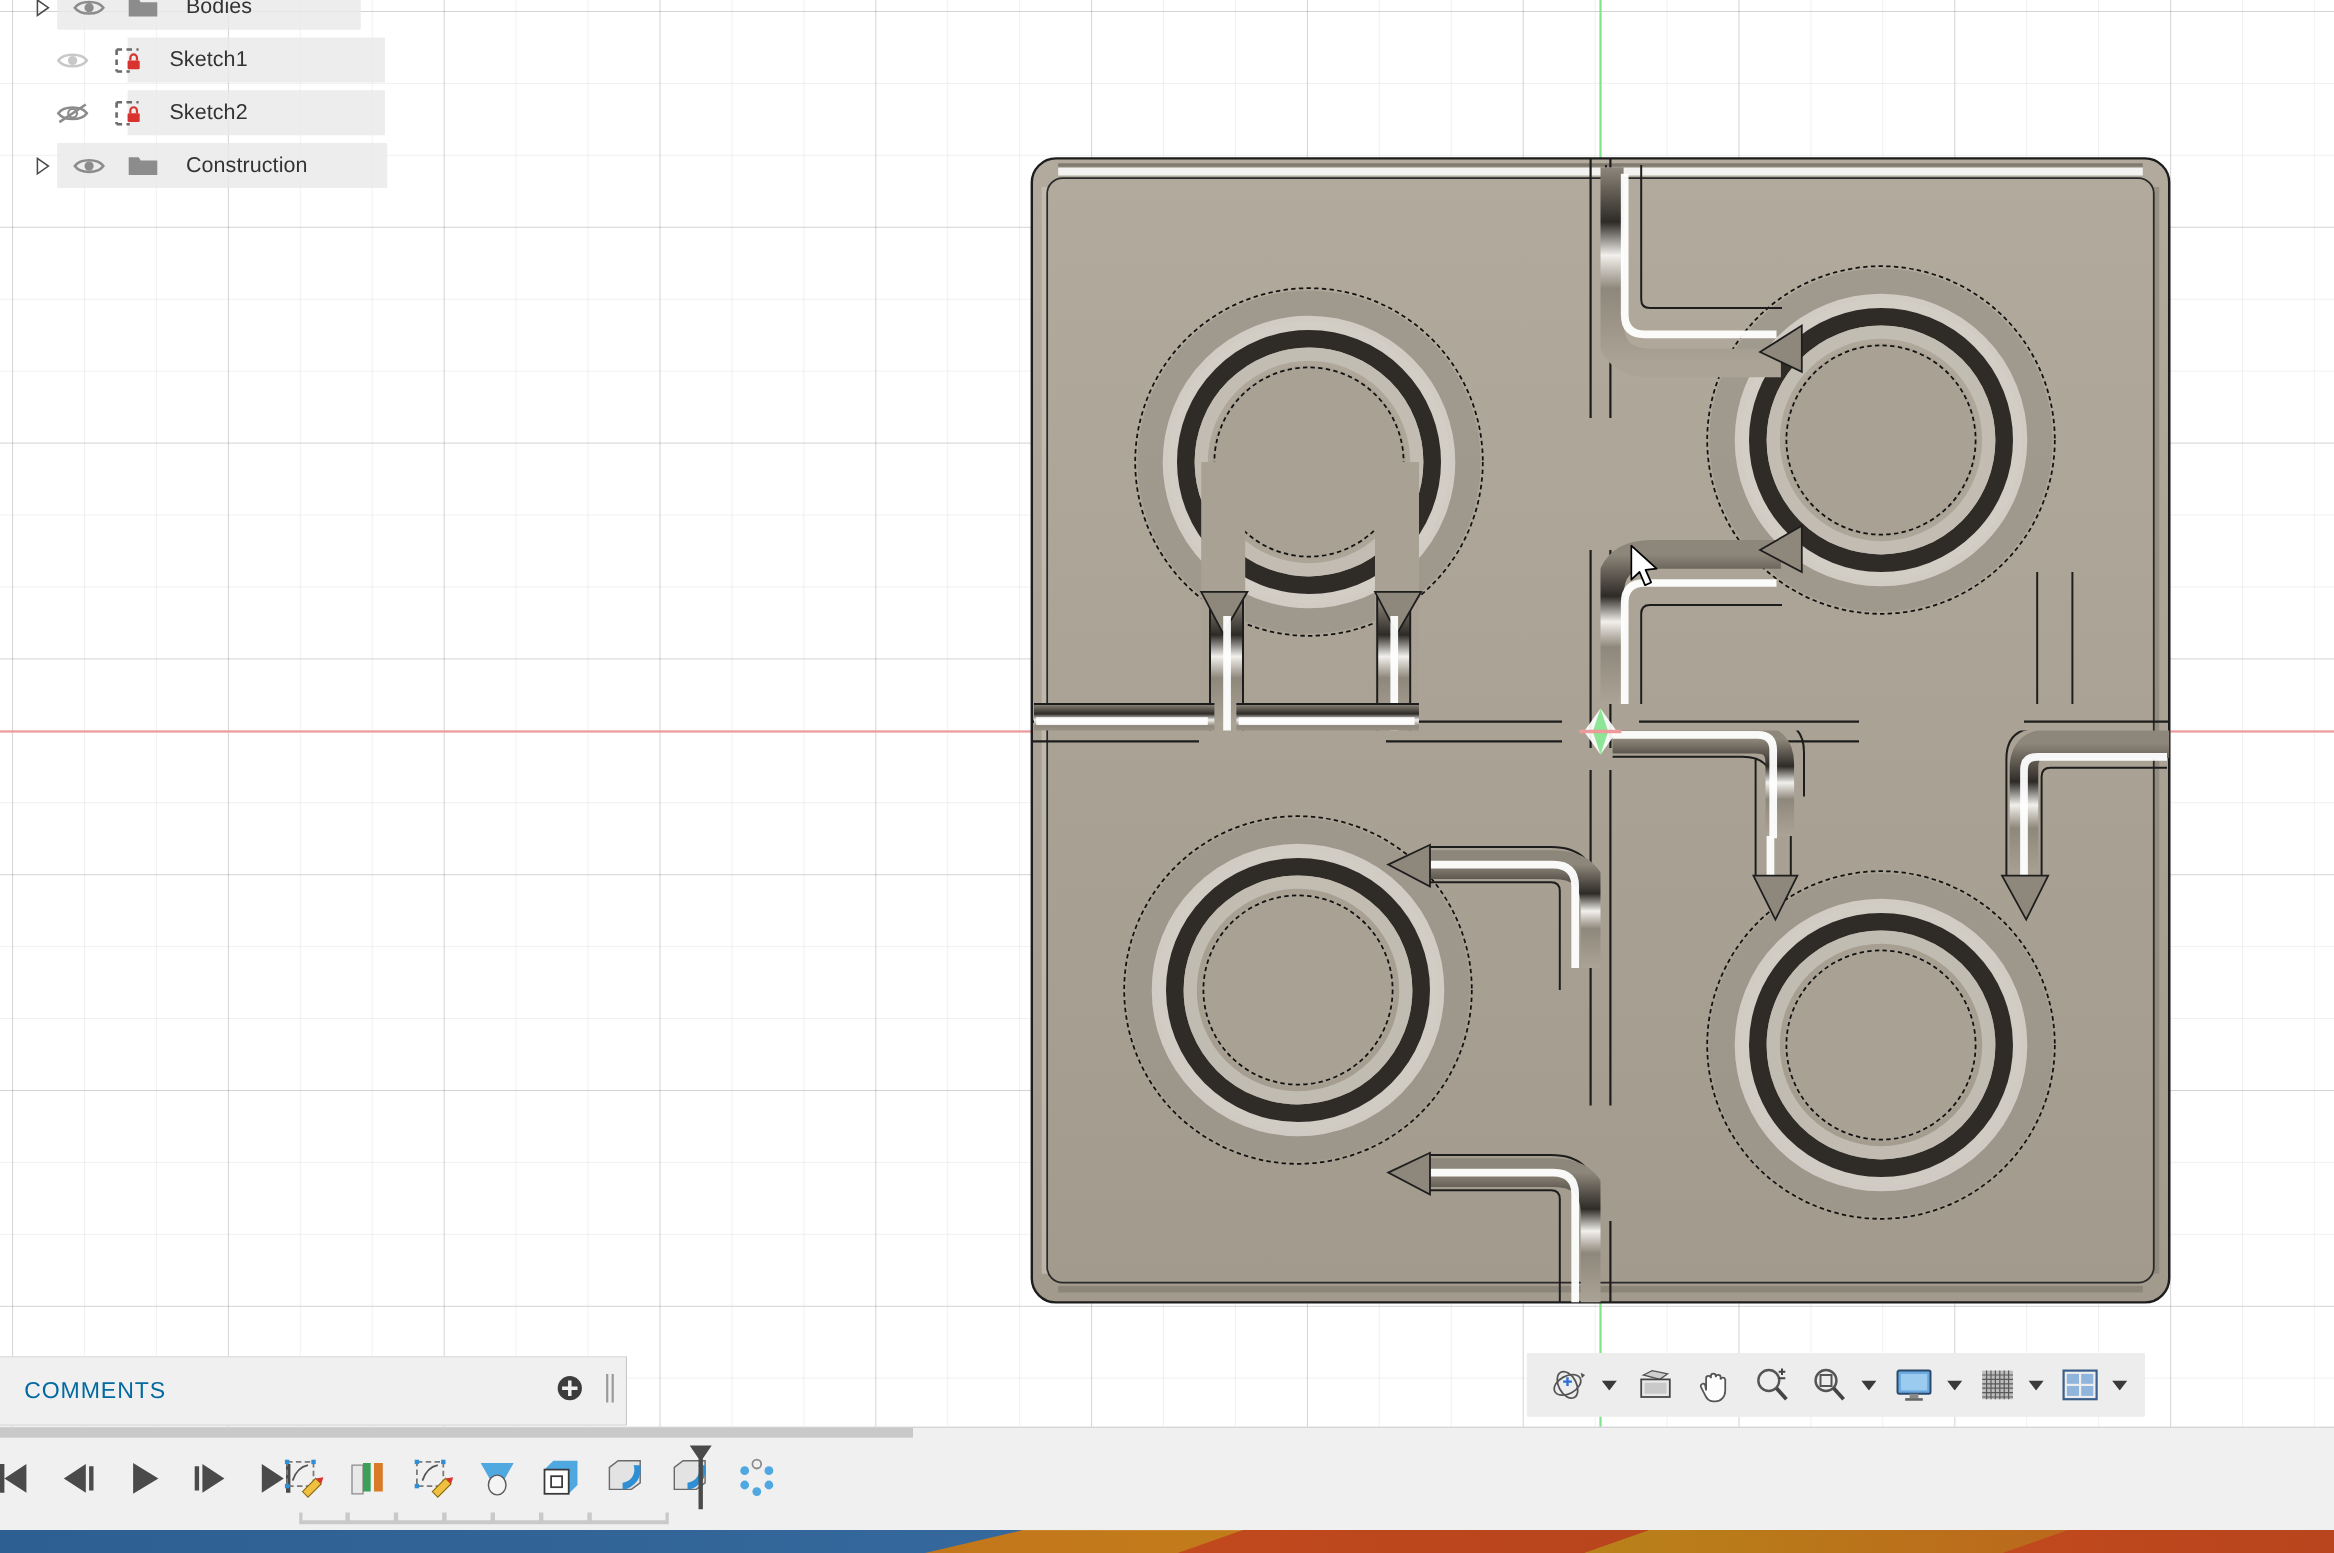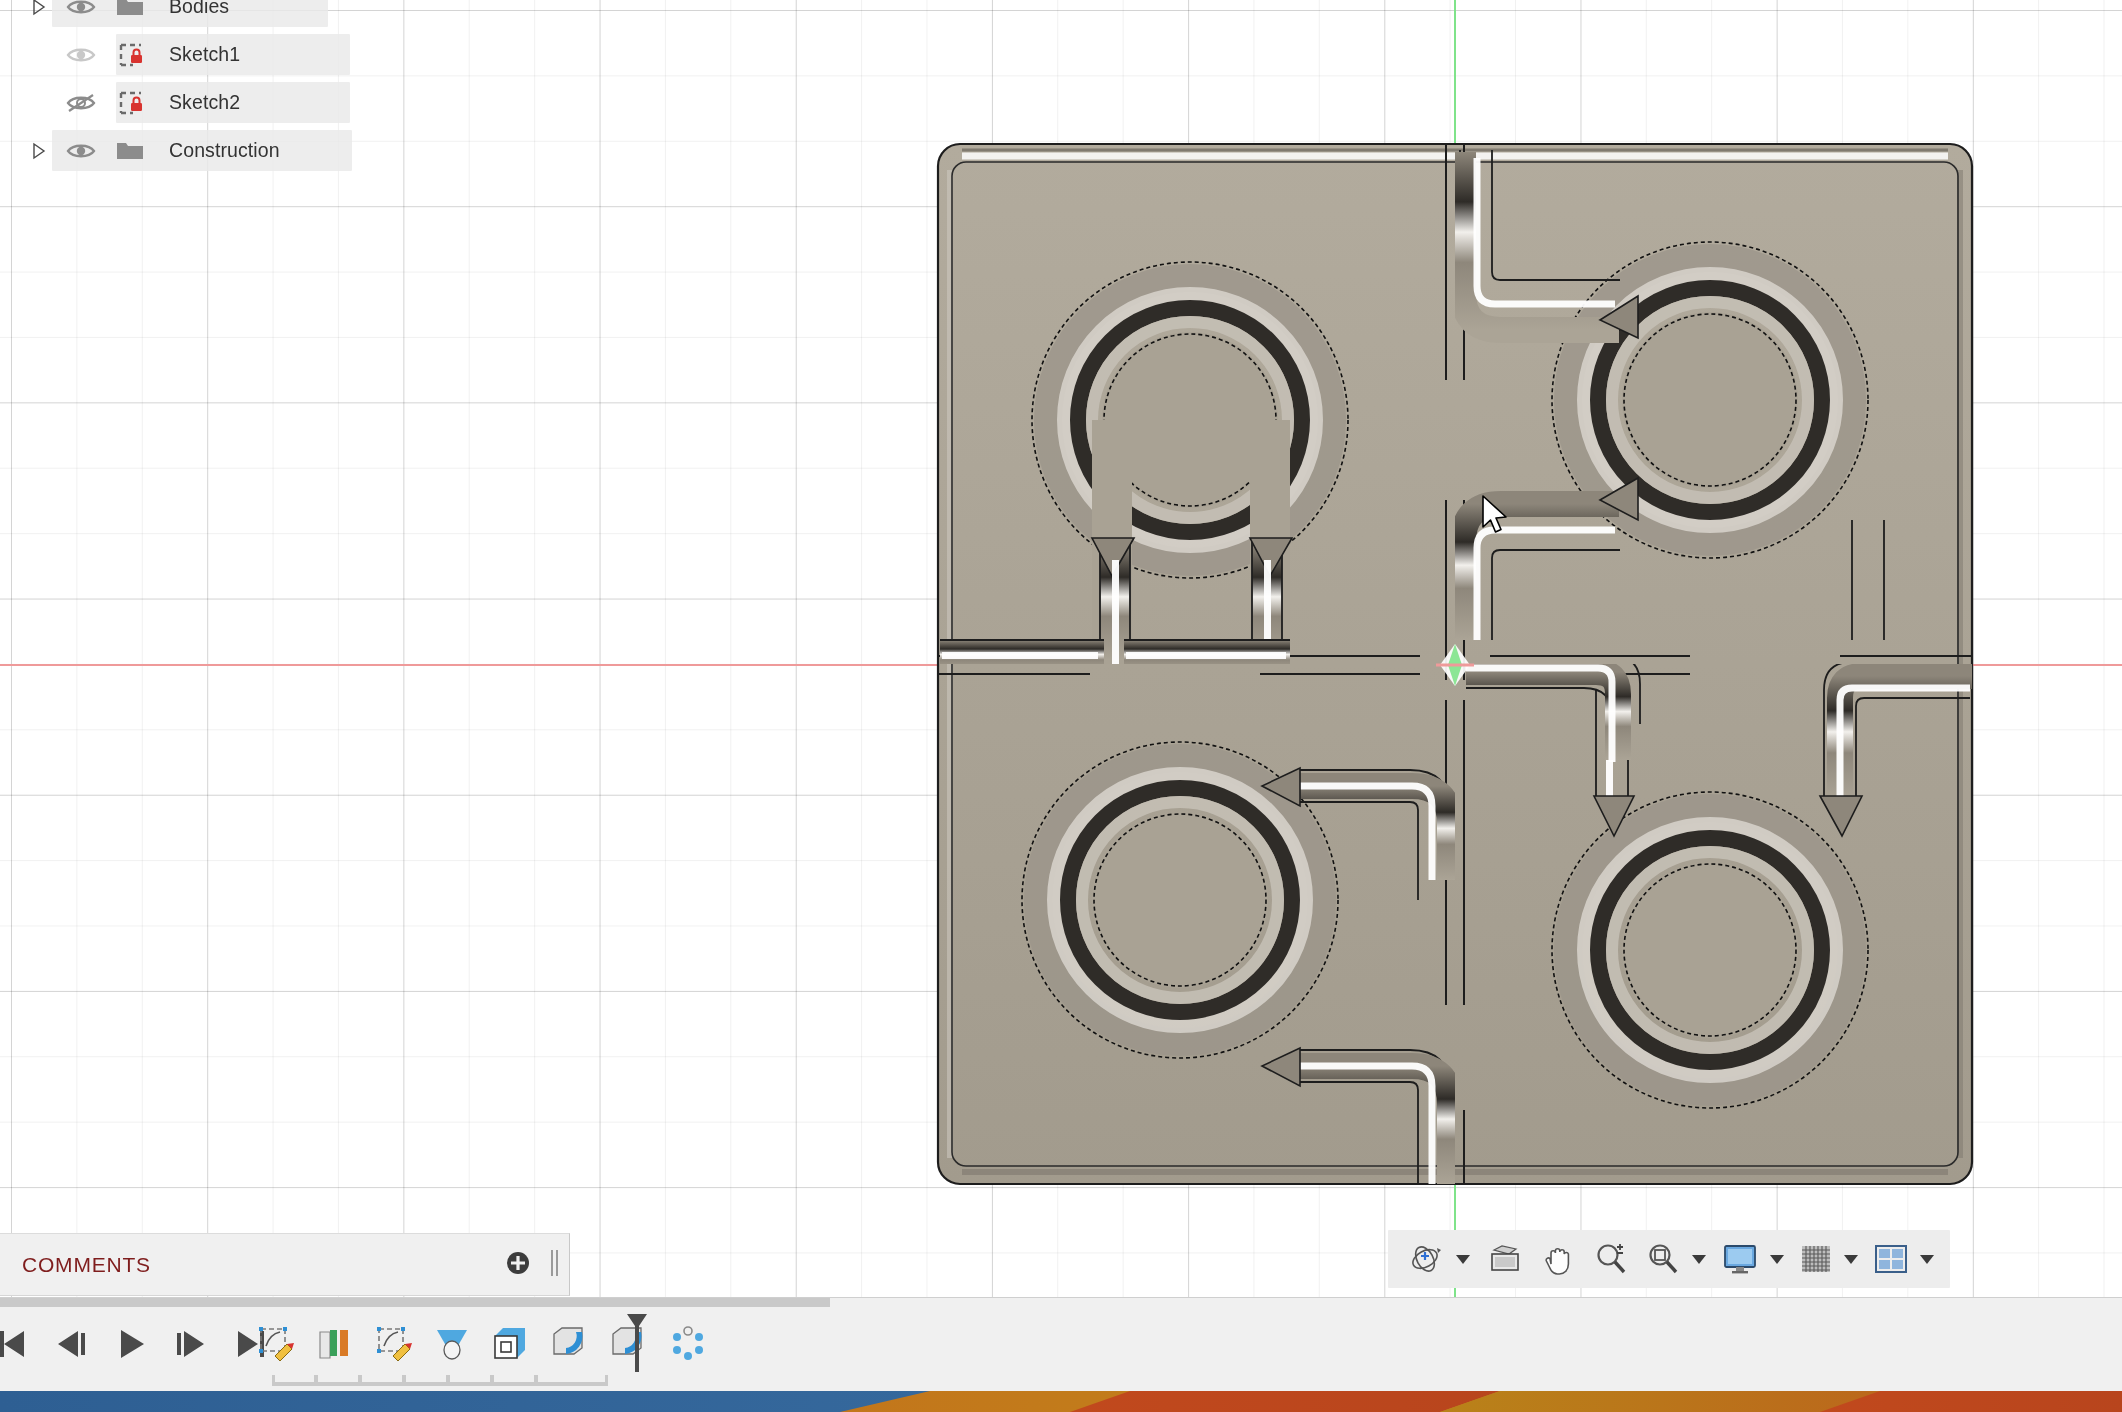--- a/index.html
+++ b/index.html
@@ -54,33 +54,33 @@
     border-radius: 1px;
     z-index: 0;
   }
   .tree-row > * { position: relative; z-index: 1; }
   .tw { display:flex; align-items:center; justify-content:center; }
   .expander { width: 26px; height: 26px; margin-left: 26px; }
   .vis-icon { width: 34px; height: 26px; margin-left: 12px; }
   .folder-icon { width: 32px; height: 26px; margin-left: 16px; }
   .sketch-icon { width: 30px; height: 30px; margin-left: 18px; }
   .tree-label { margin-left: 23px; white-space: nowrap; letter-spacing: .1px; }
-  .lvl2 { padding-left: 52px; }
+  .lvl2 { padding-left: 37px; }
 
   
   #comments {
     position: absolute; left: 0; top: 1233px; width: 570px; height: 63px;
     background: #f0f0f0;
     border-top: 1px solid #dcdcdc;
     border-right: 1px solid #c8c8c8;
     border-bottom: 1px solid #d6d6d6;
     display: flex; align-items: center;
   }
   #comments .ctitle {
-    margin-left: 22px; font-size: 21px; color: #7f1d1d; letter-spacing: .8px;
+    margin-left: 22px; font-size: 21px; color: #0369a1; letter-spacing: .8px;
   }
   #comments .cplus { margin-left: auto; margin-right: 18px; }
   #comments .cgrip { margin-right: 8px; }
 
   
   #timeline {
     position: absolute; left: 0; top: 1297px; width: 2122px; height: 94px;
     background: #f0f0f0;
     border-top: 1px solid #cfcfcf;
   }

